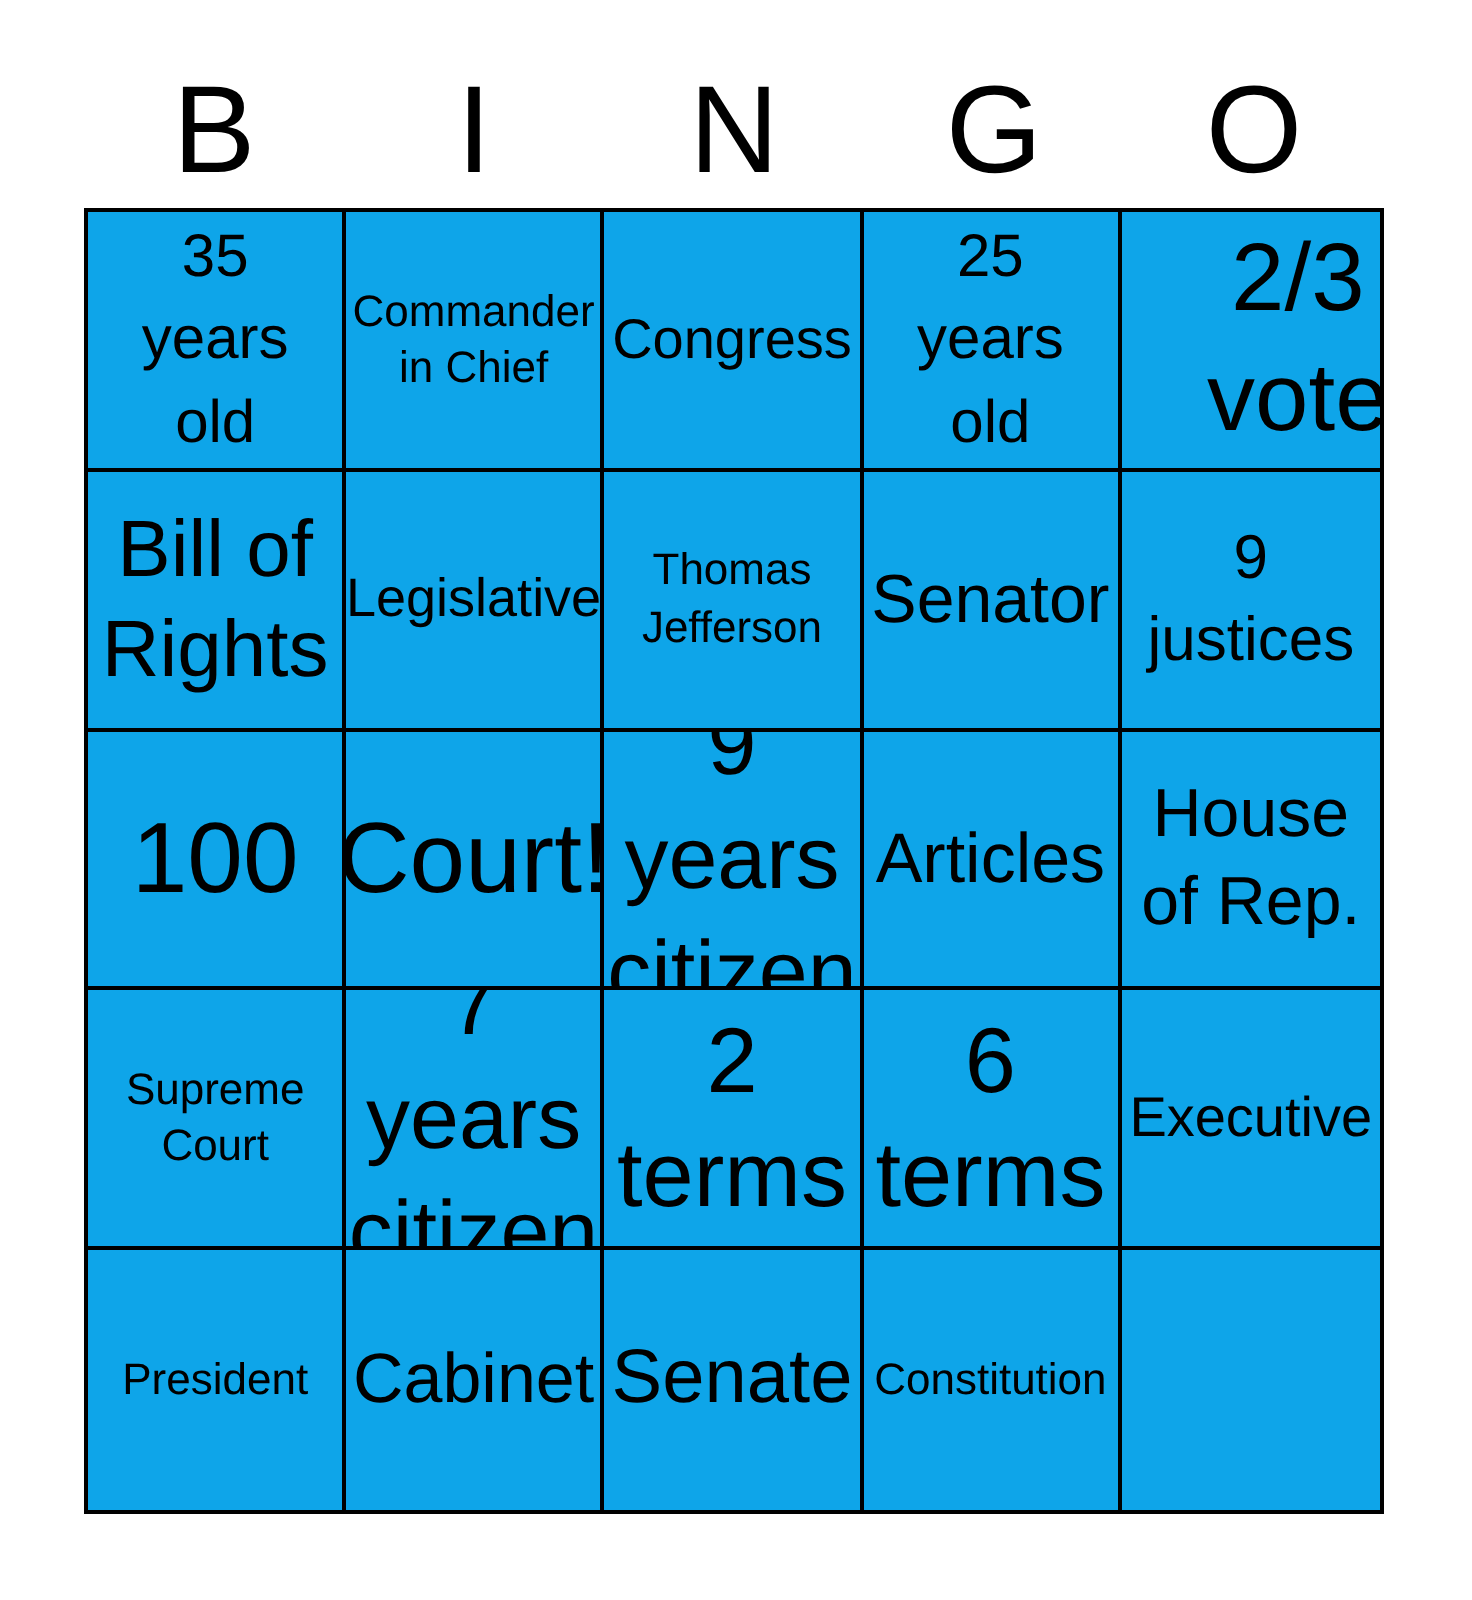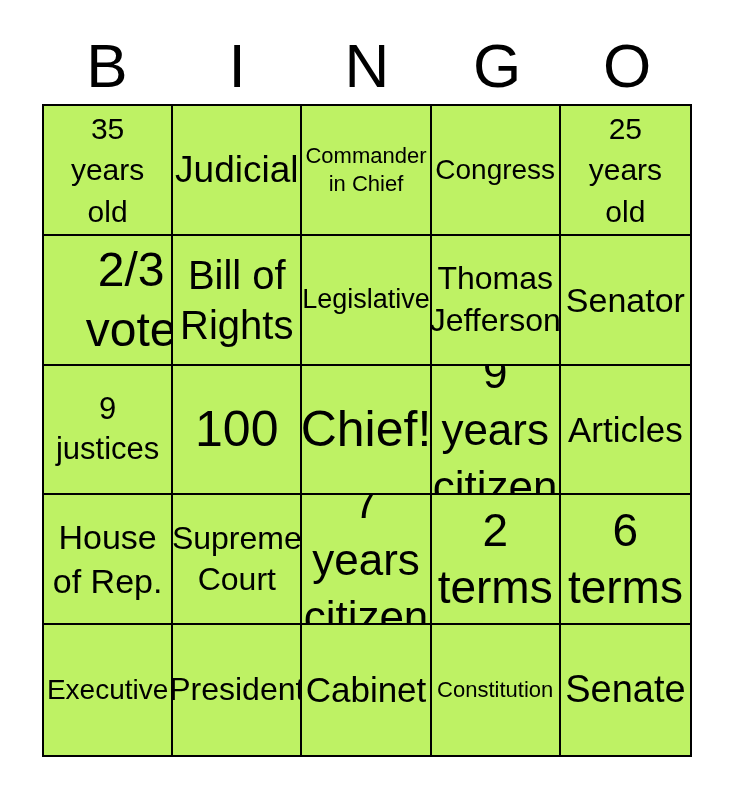--- a/index.html
+++ b/index.html
@@ -26,41 +26,41 @@
 
   
   .bingo-grid {
     position: absolute; left: 42px; top: 104px;
     width: 650px; height: 653px;
     display: grid;
     grid-template-columns: repeat(5, 1fr);
     grid-template-rows: repeat(5, 1fr);
     border: 2px solid #000000;
     box-sizing: border-box;
-    background: #bef264;
+    background: #0ea5e9;
   }
   .cell {
     display: flex; align-items: center; justify-content: center;
     text-align: center;
     white-space: pre-line;
     overflow: hidden;
     line-height: 1.3;
     border-right: 2px solid #000000;
     border-bottom: 2px solid #000000;
     box-sizing: border-box;
     padding: 0 1px;
   }
   .cell:nth-child(5n) { border-right: none; }
   .cell:nth-child(n+21) { border-bottom: none; }
 
   
   .fs22 { font-size: 22px; }
   .fs27 { font-size: 27px; }
   .fs28 { font-size: 28px; }
-  .fs29 { font-size: 32px; }
+  .fs29 { font-size: 22px; }
   .fs30 { font-size: 30px; }
   .fs31 { font-size: 31px; }
   .fs34 { font-size: 34px; }
   .fs35 { font-size: 35px; }
   .fs36 { font-size: 44px; }
   .fs37 { font-size: 37px; }
   .fs38 { font-size: 38px; }
   .fs40 { font-size: 40px; }
   .fs46 { font-size: 46px; }
   .fs48 { font-size: 48px; padding-left: 48px; }
@@ -79,56 +79,55 @@
     <span class="bingo-letter">N</span>
     <span class="bingo-letter">G</span>
     <span class="bingo-letter">O</span>
   </div>
 
   <div class="bingo-grid">
 
     <div class="cell fs30 lh-tall">35
 years
 old</div>
-    <div class="cell fs37">Judicial</div>
     <div class="cell fs22 lh-tight">Commander
 in Chief</div>
     <div class="cell fs28">Congress</div>
     <div class="cell fs30 lh-tall">25
 years
 old</div>
 
     <div class="cell fs48 lh-tight">2/3
 vote</div>
     <div class="cell fs40 lh-tight">Bill of
 Rights</div>
     <div class="cell fs27">Legislative</div>
     <div class="cell fs29">Thomas
 Jefferson</div>
     <div class="cell fs34">Senator</div>
 
     <div class="cell fs31">9
 justices</div>
     <div class="cell fs50">100</div>
-    <div class="cell fs50">Chief!</div>
+    <div class="cell fs50">Court!</div>
     <div class="cell fs36">9 years
 citizen</div>
     <div class="cell fs35">Articles</div>
 
     <div class="cell fs34">House
 of Rep.</div>
     <div class="cell fs29">Supreme
 Court</div>
     <div class="cell fs36">7 years
 citizen</div>
     <div class="cell fs46 lh-tight">2
 terms</div>
     <div class="cell fs46 lh-tight">6
 terms</div>
 
     <div class="cell fs28">Executive</div>
     <div class="cell fs29">President</div>
     <div class="cell fs35">Cabinet</div>
+    <div class="cell fs38">Senate</div>
     <div class="cell fs22">Constitution</div>
-    <div class="cell fs38">Senate</div>
   </div>
 
 </div>
 
 </body></html>

